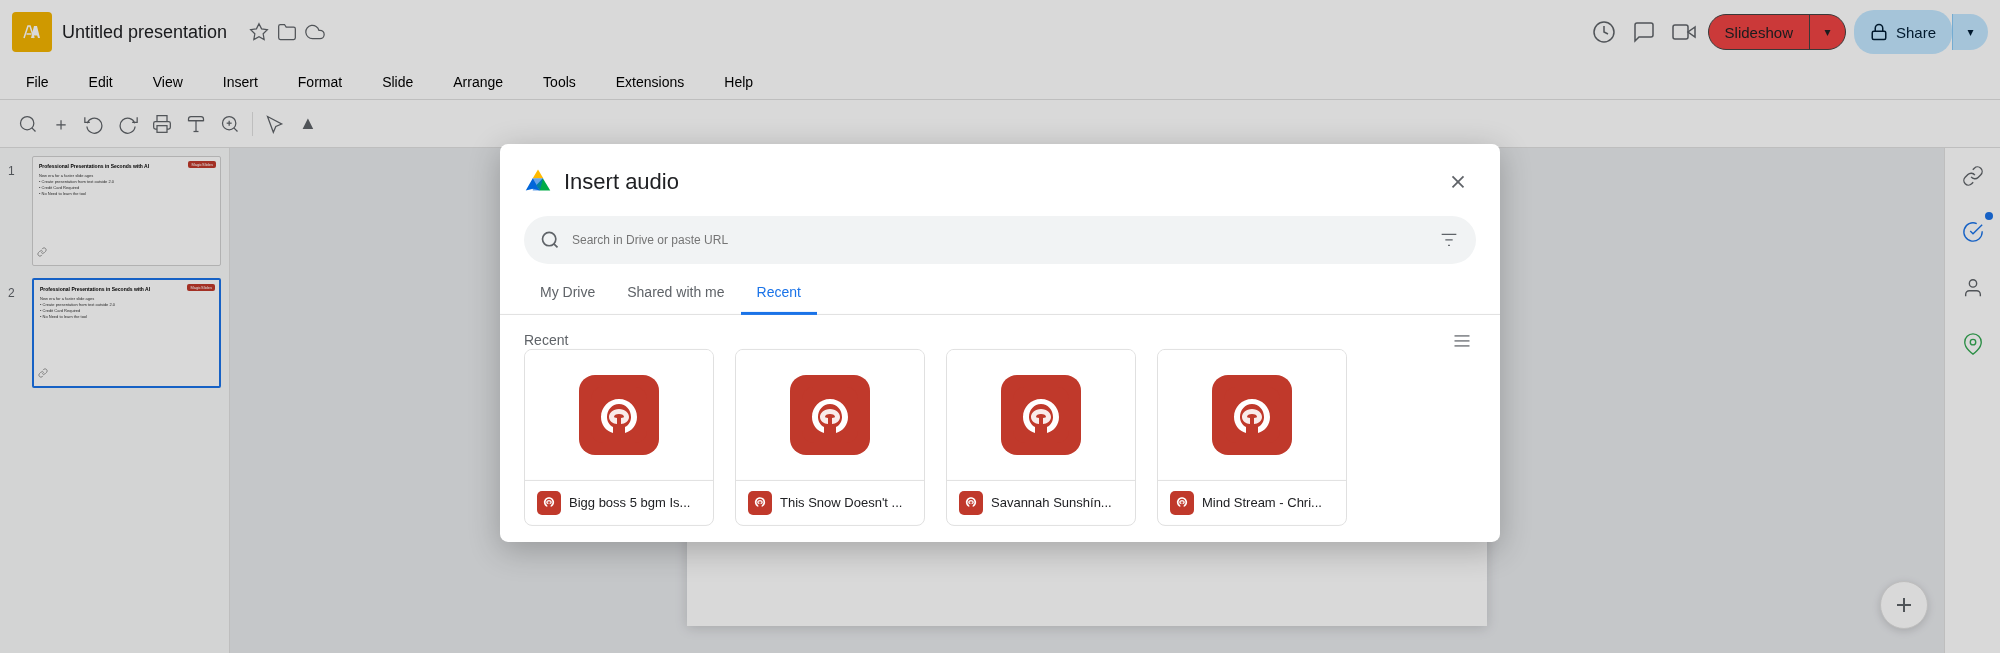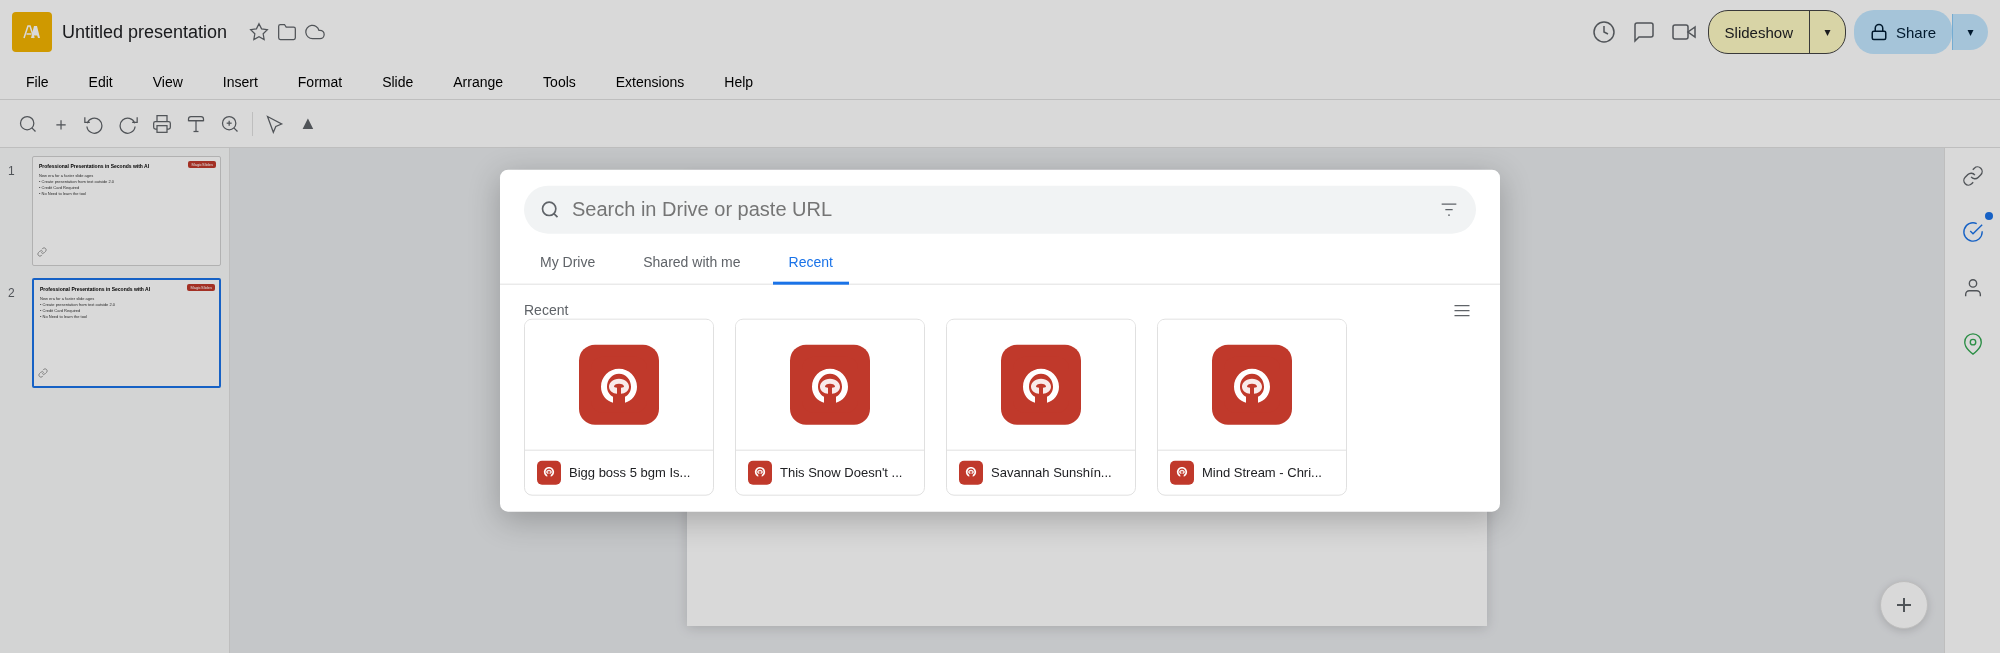--- a/index.html
+++ b/index.html
@@ -41,23 +41,23 @@
       display: flex; align-items: center; font-size: 18px;
     }
     .toolbar-divider { width: 1px; height: 24px; background: #e0e0e0; margin: 0 4px; }
 
     
     .topbar-right {
       margin-left: auto;
       display: flex; align-items: center; gap: 8px;
     }
     .slideshow-btn {
-      display: flex; align-items: center; height: 44px;
+      display: flex; align-items: center; height: 36px;
       border: 1.5px solid #444; border-radius: 20px;
-      background: #fef9c3; cursor: pointer;
+      background: #ef4444; cursor: pointer;
     }
     .slideshow-main {
       padding: 0 16px 0 16px;
       font-size: 15px; font-weight: 500; color: #202124;
       border: none; background: none; cursor: pointer;
       height: 100%;
     }
     .slideshow-caret {
       width: 36px; height: 100%;
       border-left: 1.5px solid #444;
@@ -186,32 +186,32 @@
       display: flex; align-items: center;
       margin: 16px 24px 0 24px;
       background: #f1f3f4;
       border-radius: 24px;
       padding: 0 16px;
       height: 48px;
       gap: 12px;
     }
     .dialog-search input {
       flex: 1; border: none; background: none; outline: none;
-      font-size: 20px; color: #202124;
+      font-size: 12px; color: #202124;
     }
     .dialog-search-icon { color: #5f6368; font-size: 20px; }
     .dialog-filter-icon { color: #5f6368; font-size: 20px; cursor: pointer; }
 
     
     .dialog-tabs {
       display: flex;
       padding: 0 24px;
       border-bottom: 1px solid #e0e0e0;
       margin-top: 8px;
-      gap: 16px;
+      gap: 0;
     }
     .dialog-tab {
       padding: 12px 16px;
       font-size: 14px; color: #5f6368;
       cursor: pointer; border-bottom: 3px solid transparent;
       margin-bottom: -1px;
     }
     .dialog-tab.active {
       color: #1a73e8;
       border-bottom: 3px solid #1a73e8;
@@ -536,20 +536,39 @@
   <svg width="24" height="24" viewBox="0 0 24 24" fill="none" stroke="#5f6368" stroke-width="2">
     <line x1="12" y1="5" x2="12" y2="19"></line>
       <line x1="5" y1="12" x2="19" y2="12"></line>
   </svg>
 </div>
 
 <div class="overlay"></div>
 
 <div class="dialog">
 
+  <div class="dialog-header">
+
+    <div class="drive-logo">
+      <svg width="32" height="32" viewBox="0 0 32 32" xmlns="http://www.w3.org/2000/svg">
+        <polygon points="16,4 30,28 2,28" fill="none"></polygon>
+        <path d="M10.5 26 L2 28 L10 14 L18 28 Z" fill="#0066da"></path>
+        <path d="M21.5 14 L30 28 L18 28 L14 22 Z" fill="#00ac47"></path>
+        <path d="M10 14 L16 4 L22 14 Z" fill="#ffba00"></path>
+        <path d="M10 14 L22 14 L18 28 L10 28 Z" fill="#0066da" opacity="0.6"></path>
+      </svg>
+    </div>
+    <h2 class="dialog-title">Insert audio</h2>
+    <button class="dialog-close">
+      <svg width="22" height="22" viewBox="0 0 24 24" fill="none" stroke="#5f6368" stroke-width="2">
+        <line x1="18" y1="6" x2="6" y2="18"></line>
+          <line x1="6" y1="6" x2="18" y2="18"></line>
+      </svg>
+    </button>
+  </div>
 
   <div class="dialog-search">
     <svg class="dialog-search-icon" width="20" height="20" viewBox="0 0 24 24" fill="none" stroke="#5f6368" stroke-width="2">
       <circle cx="11" cy="11" r="8"></circle>
         <line x1="21" y1="21" x2="16.65" y2="16.65"></line>
     </svg>
     <input type="text" placeholder="Search in Drive or paste URL" style="">
     <svg class="dialog-filter-icon" width="22" height="22" viewBox="0 0 24 24" fill="none" stroke="#5f6368" stroke-width="1.5">
       <line x1="4" y1="6" x2="20" y2="6"></line>
         <line x1="8" y1="12" x2="16" y2="12"></line>

